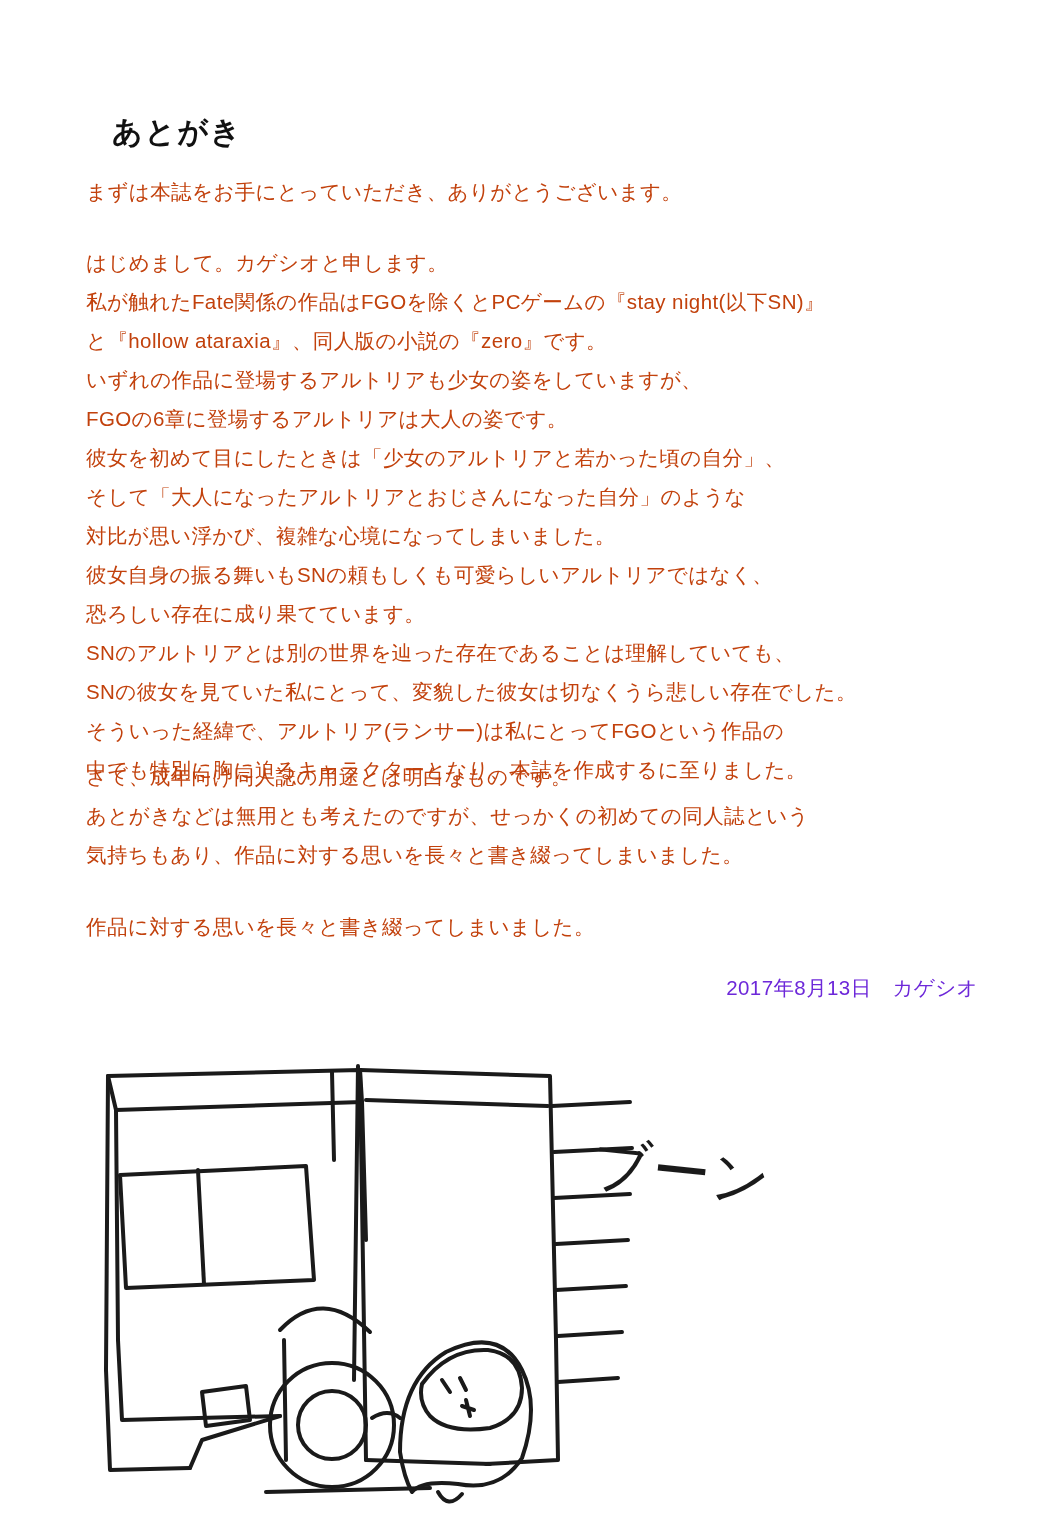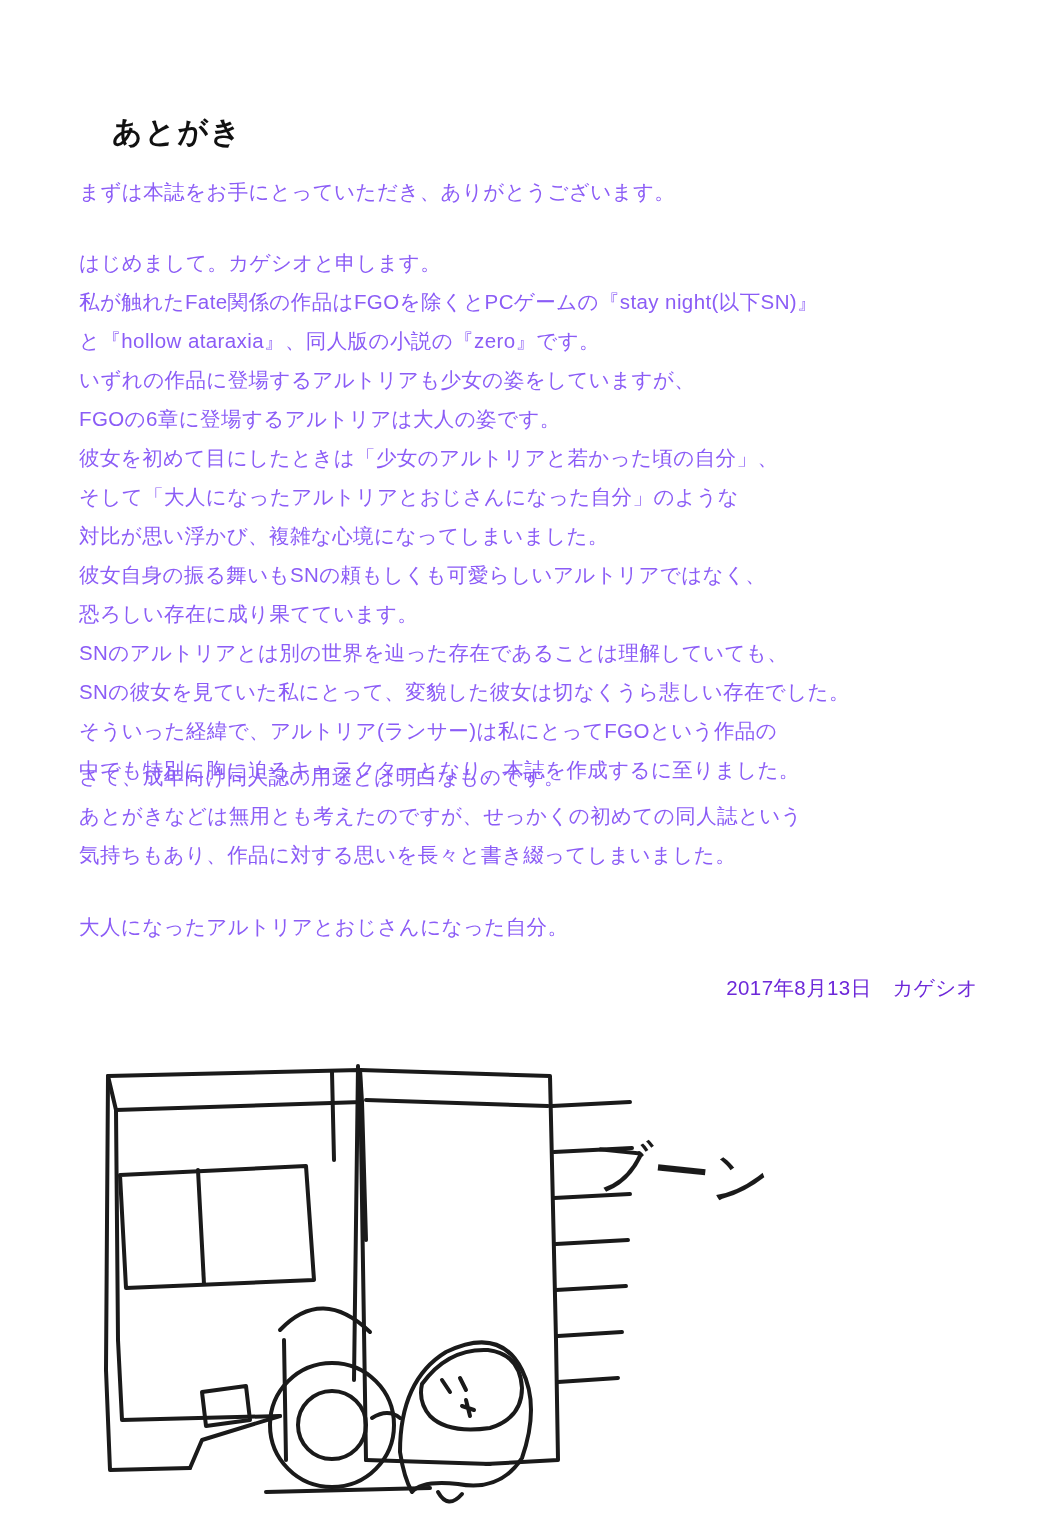--- a/index.html
+++ b/index.html
@@ -25,25 +25,25 @@
     left: 86px;
     top: 92px;
     font-size: 30px;
     font-weight: 700;
     letter-spacing: 2px;
     color: #111111;
     margin-left: 26px;
   }
   .body-block {
     position: absolute;
-    left: 79px;
+    left: 86px;
     font-size: 20.5px;
     line-height: 39px;
     letter-spacing: 0.4px;
-    color: #8b5cf6;
+    color: #c2410c;
     white-space: pre-wrap;
   }
   #para-1 { top: 172px; }
   #para-2 { top: 243px; }
   #para-3 { top: 757px; }
   #para-4 { top: 907px; }
 
   .signature {
     position: absolute;
     right: 72px;
@@ -97,21 +97,21 @@
 恐ろしい存在に成り果てています。
 SNのアルトリアとは別の世界を辿った存在であることは理解していても、
 SNの彼女を見ていた私にとって、変貌した彼女は切なくうら悲しい存在でした。
 そういった経緯で、アルトリア(ランサー)は私にとってFGOという作品の
 中でも特別に胸に迫るキャラクターとなり、本誌を作成するに至りました。</div>
 
   <div class="body-block" id="para-3">さて、成年向け同人誌の用途とは明白なものです。
 あとがきなどは無用とも考えたのですが、せっかくの初めての同人誌という
 気持ちもあり、作品に対する思いを長々と書き綴ってしまいました。</div>
 
-  <div class="body-block" id="para-4">大人になったアルトリアとおじさんになった自分。</div>
+  <div class="body-block" id="para-4">作品に対する思いを長々と書き綴ってしまいました。</div>
 
   <div class="signature">2017年8月13日　カゲシオ</div>
 
   <div class="sketch-wrap">
     <svg viewBox="0 0 680 470" fill="none" stroke="#1a1a1a" stroke-width="4" stroke-linecap="round" stroke-linejoin="round">
 
       <path d="M38 36 L290 30 L292 62 L46 70 Z"></path>
       <path d="M38 36 L36 330"></path>
       <path d="M46 70 L48 300"></path>
       <path d="M290 30 L296 420"></path>

